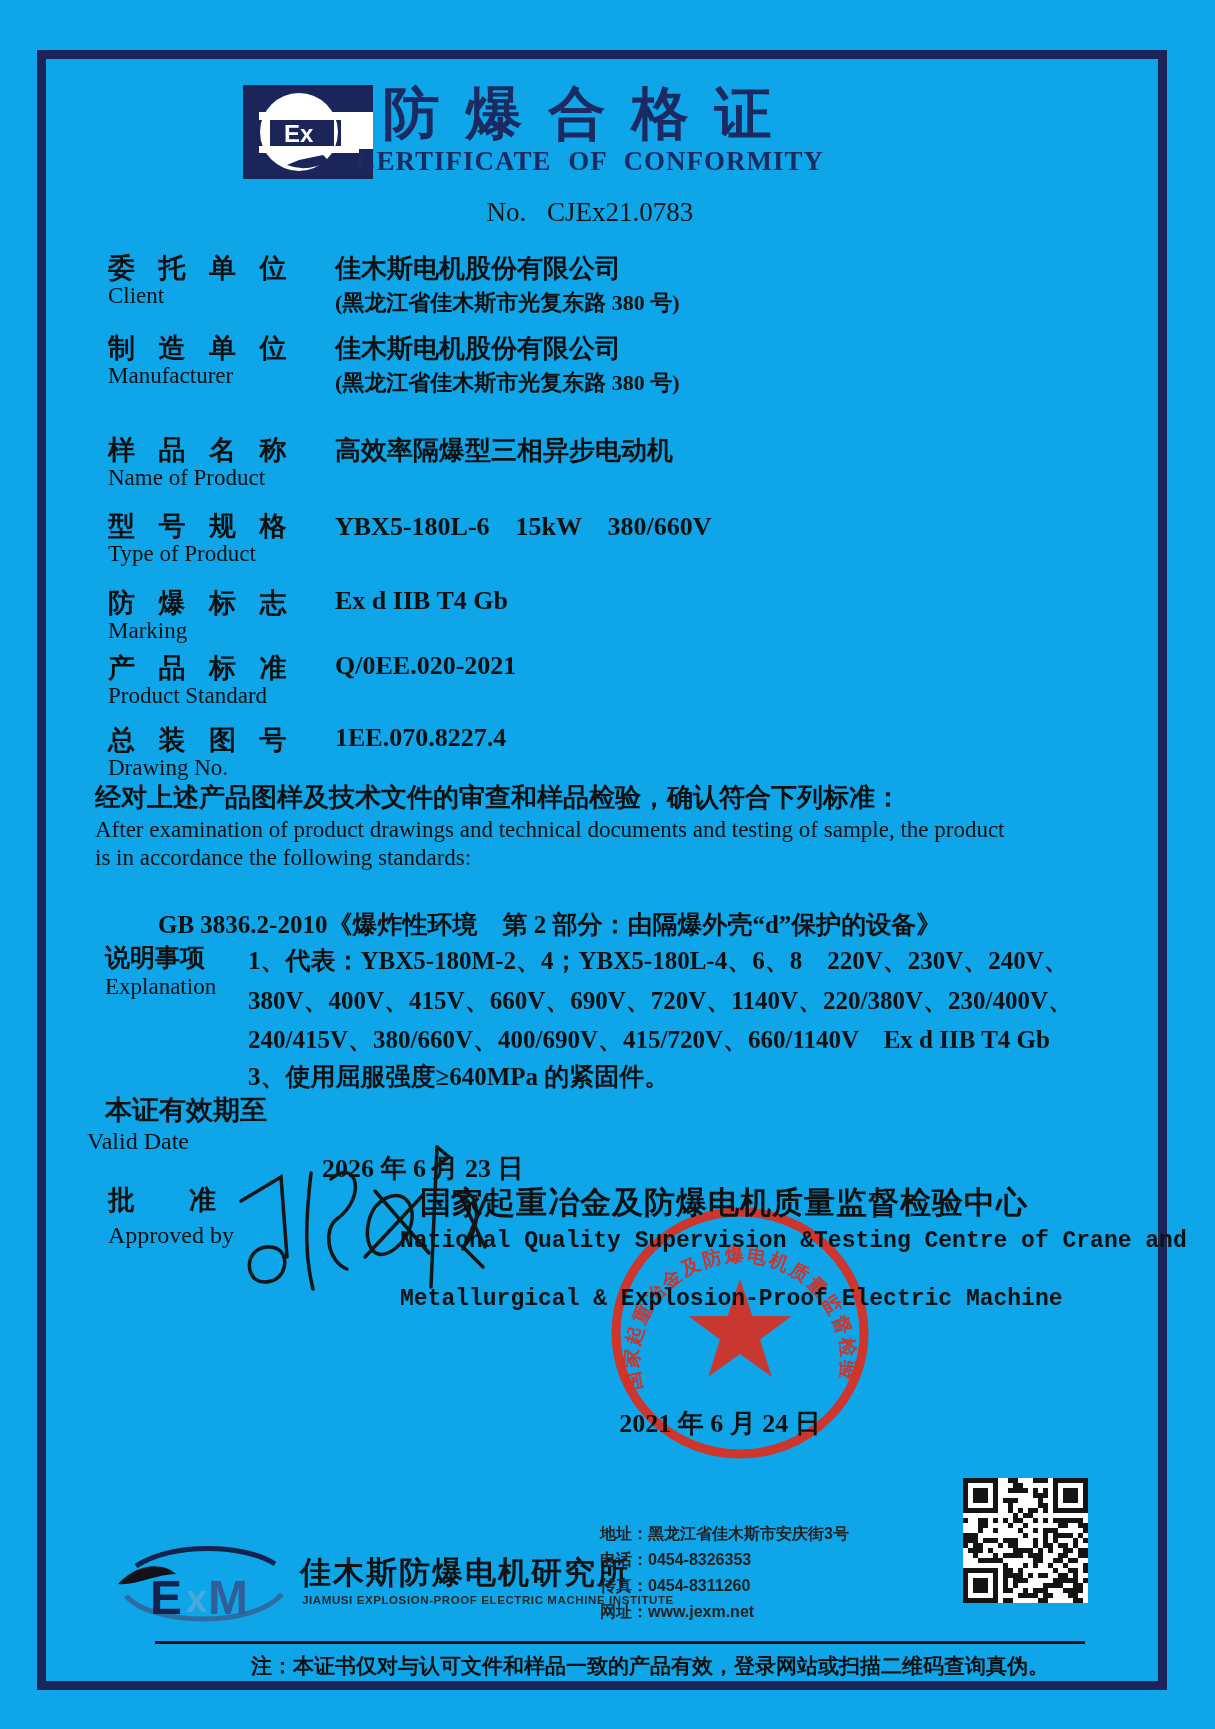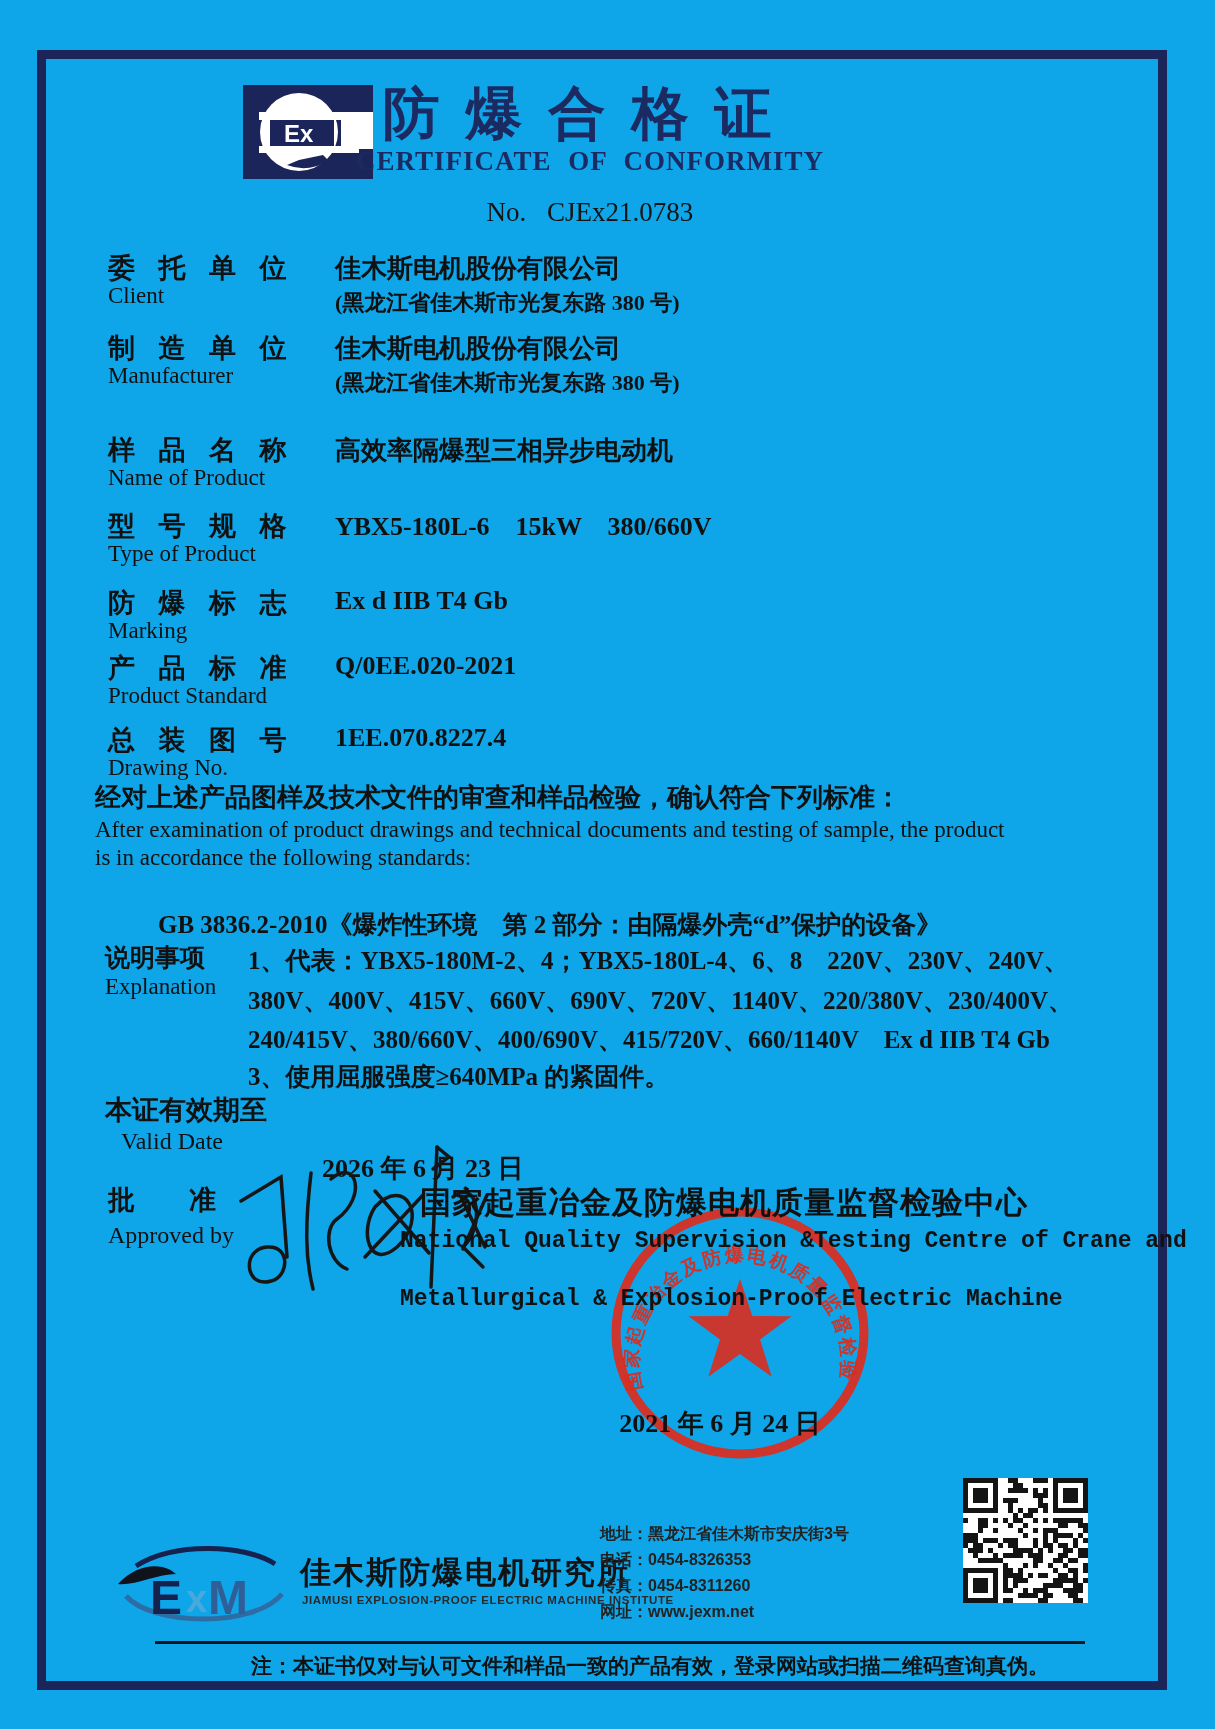--- a/index.html
+++ b/index.html
@@ -98,21 +98,21 @@
   <div class="abs std" style="left:158px;top:908px;">GB 3836.2-2010《爆炸性环境　第 2 部分：由隔爆外壳“d”保护的设备》</div>
 
   <div class="abs" style="left:105px;top:941px;font-size:25px;font-weight:bold;">说明事项</div>
   <div class="abs stmt-en" style="left:105px;top:974px;">Explanation</div>
   <div class="abs exp-line" style="left:248px;top:944px;">1、代表：YBX5-180M-2、4；YBX5-180L-4、6、8　220V、230V、240V、</div>
   <div class="abs exp-line" style="left:248px;top:984px;">380V、400V、415V、660V、690V、720V、1140V、220/380V、230/400V、</div>
   <div class="abs exp-line" style="left:248px;top:1023px;">240/415V、380/660V、400/690V、415/720V、660/1140V　Ex d IIB T4 Gb</div>
   <div class="abs exp-line" style="left:248px;top:1060px;">3、使用屈服强度≥640MPa 的紧固件。</div>
 
   <div class="abs" style="left:105px;top:1092px;font-size:27px;font-weight:bold;">本证有效期至</div>
-  <div class="abs stmt-en" style="left:121px;top:1128px;font-size:24px;text-align:right;">Valid Date</div>
+  <div class="abs stmt-en" style="left:87px;top:1128px;font-size:24px;text-align:right;">Valid Date</div>
   <div class="abs date-line" style="left:322px;top:1151px;">2026 年 6 月 23 日</div>
 
   <div class="abs" style="left:108px;top:1182px;font-size:27px;font-weight:bold;">批　　准</div>
   <div class="abs stmt-en" style="left:108px;top:1222px;font-size:24px;">Approved by</div>
 
   <svg class="abs" style="left:225px;top:1135px;" width="280" height="175" viewBox="0 0 280 175">
     <g fill="none" stroke="#161616" stroke-width="3.5" stroke-linecap="round">
       <path d="M16,66 L56,42 L62,122"></path>
       <path d="M46,146 C20,154 16,114 42,112 C66,110 64,142 46,146"></path>
       <path d="M86,38 C80,90 80,122 88,154"></path>

